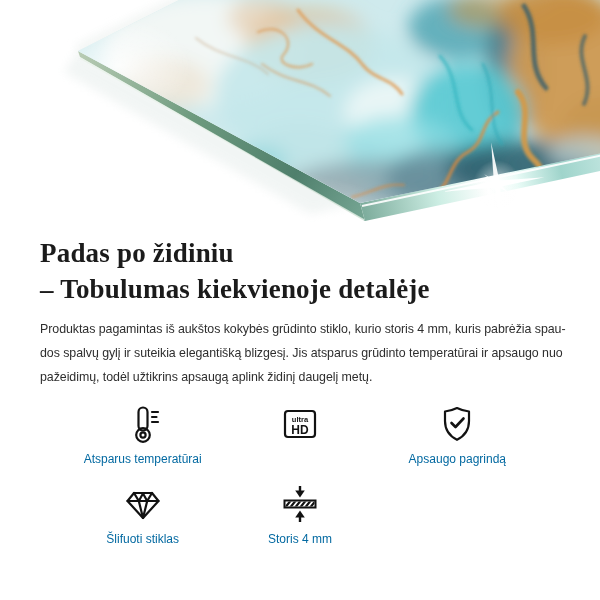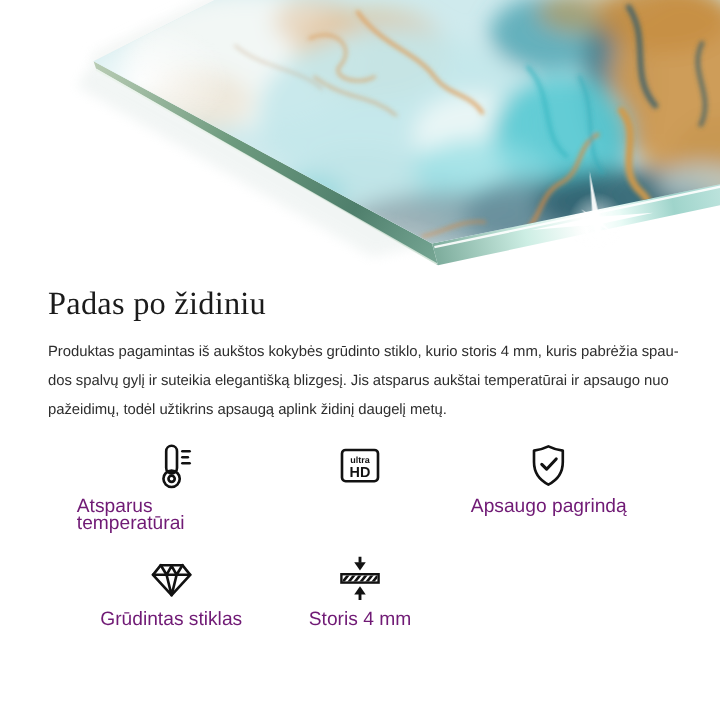--- a/index.html
+++ b/index.html
@@ -6,39 +6,39 @@
   body {
     width:600px; height:600px; overflow:hidden; background:#ffffff;
     font-family:"Liberation Sans", sans-serif;
   }
   .hero { width:600px; height:230px; position:relative; background:#ffffff; }
   .hero svg { display:block; }
   .content { padding:0 40px; }
   .title {
     margin:5px 0 0 0;
     font-family:"Liberation Serif", serif;
-    font-weight:400;
+    font-weight:700;
     font-size:27px; line-height:36px;
     color:#1b1b1b; letter-spacing:0.2px;
   }
   .desc {
     margin-top:10px;
     font-size:12.4px; line-height:24px;
     color:#2e2e2e; letter-spacing:-0.05px;
   }
   .desc div { white-space:nowrap; }
   .features {
     margin:15px 24px 0 24px;
     display:grid; grid-template-columns:repeat(3,1fr);
     row-gap:18px;
   }
   .feature { display:flex; flex-direction:column; align-items:center; text-align:left; }
   .feature .icon { width:40px; height:40px; }
   .feature .label {
-    margin-top:8px; font-size:16px; line-height:14px; color:#701a75;
+    margin-top:8px; font-size:12px; line-height:14px; color:#0369a1;
   }
   .ico { stroke:#121212; stroke-width:2.2; fill:none; stroke-linecap:round; stroke-linejoin:round; }
 </style>
 </head>
 <body>
 
 <div class="page">
 
   <div class="hero">
     <svg width="600" height="230" viewBox="0 0 600 230">
@@ -144,24 +144,25 @@
         <polygon points="-55,0 0,-3.2 48,0 0,3.2" fill="#ffffff" opacity="0.95"></polygon>
         <polygon points="0,-42 3,0 0,36 -3,0" fill="#ffffff" opacity="0.92"></polygon>
         <polygon points="-16,0 0,-1.8 16,0 0,1.8" fill="#ffffff" opacity="0.8" transform="rotate(45)"></polygon>
       </g>
     </svg>
   </div>
 
   <div class="content">
     <h1 class="title">
       <div>Padas po židiniu</div>
+      <div>– Tobulumas kiekvienoje detalėje</div>
     </h1>
     <div class="desc">
       <div>Produktas pagamintas iš aukštos kokybės grūdinto stiklo, kurio storis 4 mm, kuris pabrėžia spau-</div>
-      <div>dos spalvų gylį ir suteikia elegantišką blizgesį. Jis atsparus aukštai temperatūrai ir apsaugo nuo</div>
+      <div>dos spalvų gylį ir suteikia elegantišką blizgesį. Jis atsparus grūdinto temperatūrai ir apsaugo nuo</div>
       <div>pažeidimų, todėl užtikrins apsaugą aplink židinį daugelį metų.</div>
     </div>
 
     <div class="features">
 
       <div class="feature">
         <svg class="icon" viewBox="0 0 40 40">
           <g class="ico">
             <rect x="15.5" y="3.5" width="9" height="23" rx="4.5"></rect>
             <circle cx="20" cy="31" r="6.8"></circle>
@@ -194,21 +195,21 @@
 
       <div class="feature">
         <svg class="icon" viewBox="0 0 40 40">
           <g class="ico" stroke-width="2">
             <path d="M11,9 L29,9 L35.5,17 L20,34 L4.5,17 Z"></path>
             <path d="M4.5,17 L35.5,17"></path>
             <path d="M11,9 L15.8,17 L20,9.5 L24.2,17 L29,9"></path>
             <path d="M15.8,17 L20,34 L24.2,17"></path>
           </g>
         </svg>
-        <div class="label">Grūdintas stiklas</div>
+        <div class="label">Šlifuoti stiklas</div>
       </div>
 
 
       <div class="feature">
         <svg class="icon" viewBox="0 0 40 40">
           <defs>
             <clipPath id="barClip">
                 <rect x="5.5" y="17.5" width="29" height="5"></rect>
               </clipPath>
           </defs>

